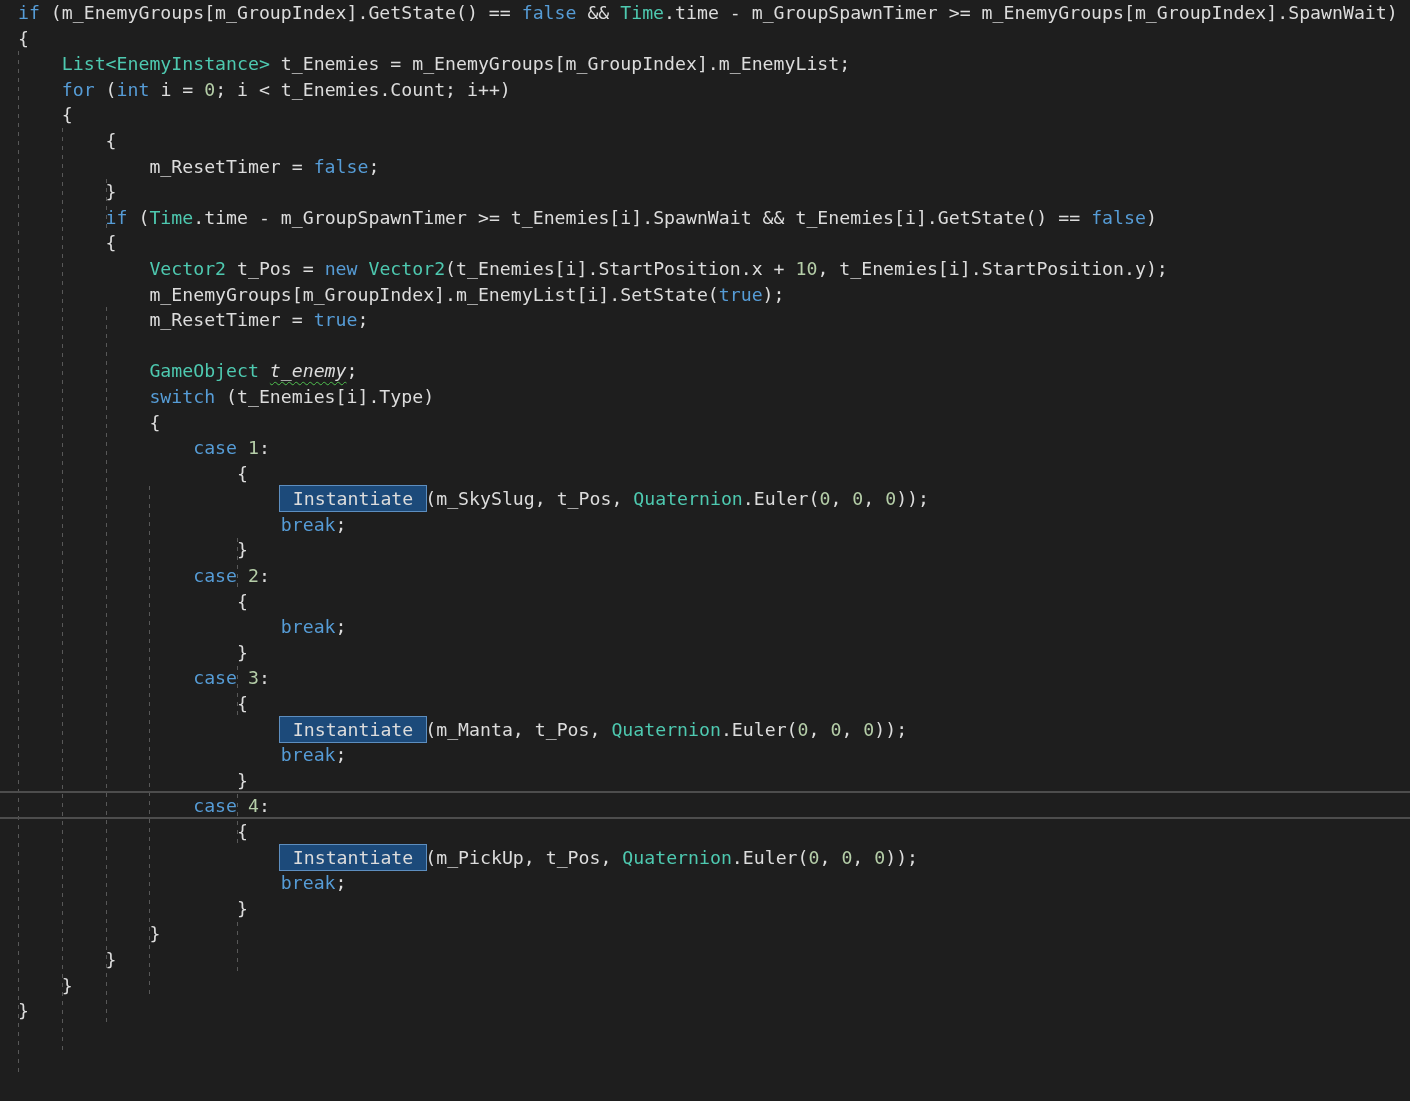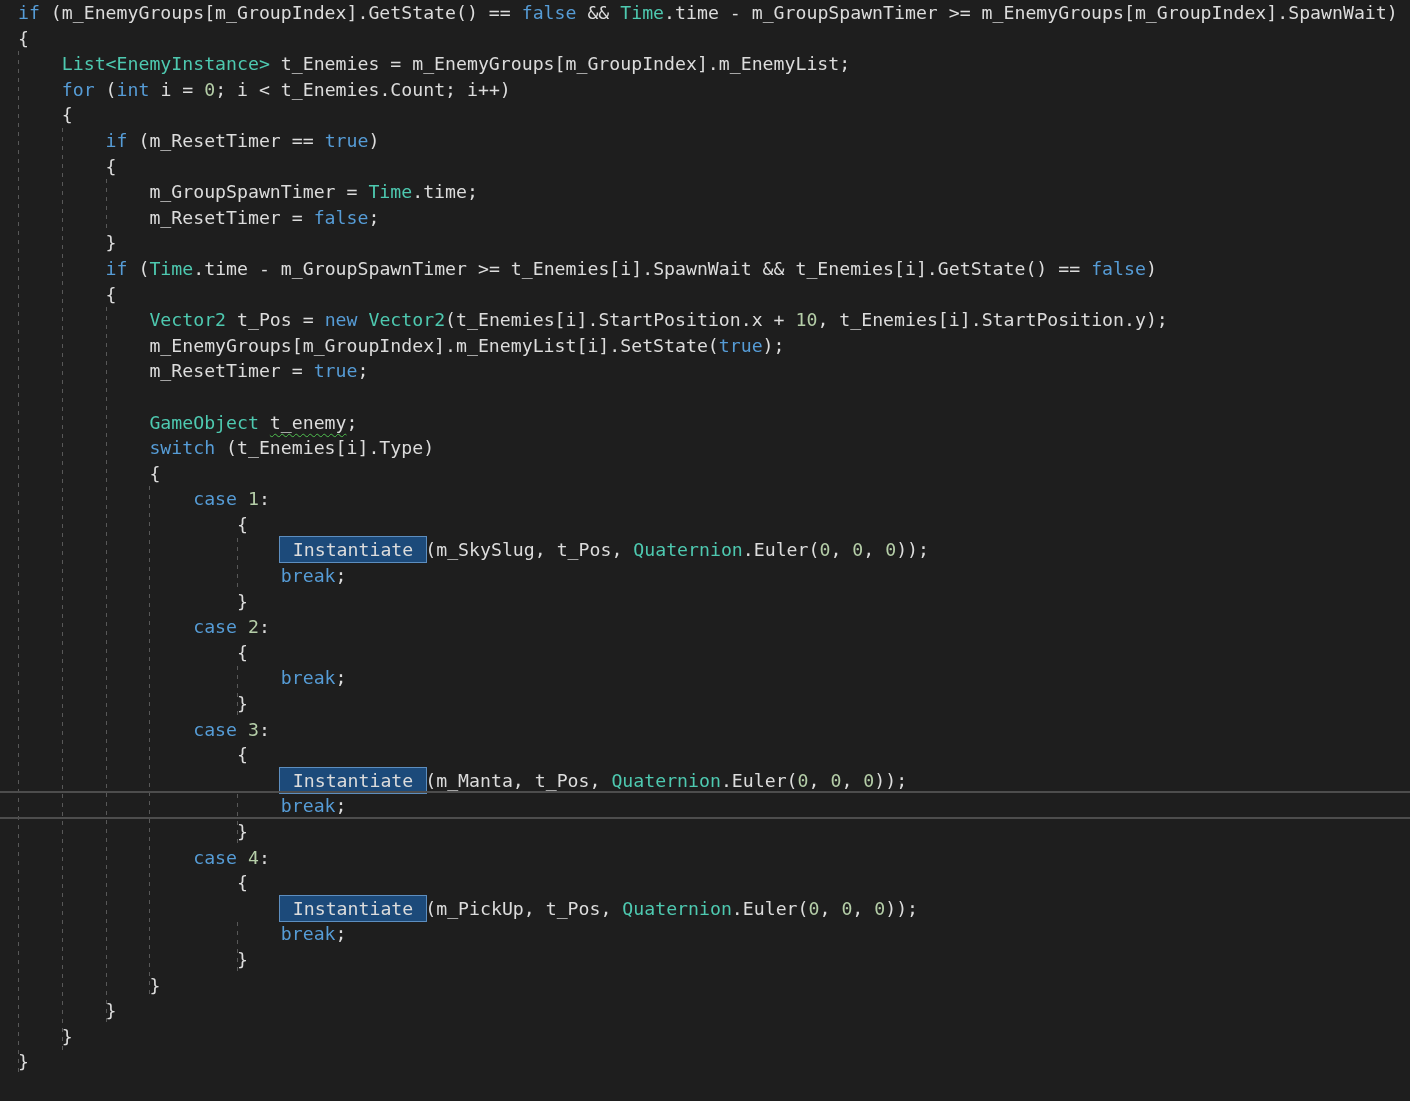--- a/index.html
+++ b/index.html
@@ -38,20 +38,21 @@
     background: var(--hlbg, #1c4a7a);
     box-shadow: 0 0 0 1px var(--hlbd, #5d8ebf);
     padding: 2px 13px;
     margin: -2px -1px;
   }
   .sq {
     color: var(--pl, #dcdcdc);
     text-decoration: underline wavy var(--sq, #4fc04f);
     text-decoration-thickness: 1px;
     text-underline-offset: 4px;
+    font-style: italic;
   }
   .guide {
     position: absolute;
     width: 1px;
     z-index: 1;
     background: repeating-linear-gradient(
       to bottom,
       var(--guide, #585858) 0 4px,
       transparent 4px 9px
     );
@@ -82,23 +83,21 @@
       <div class="guide" style="left: 236.8px; top: 537.6px; height: 51.2px;"></div>
       <div class="guide" style="left: 236.8px; top: 665.6px; height: 51.2px;"></div>
       <div class="guide" style="left: 236.8px; top: 793.6px; height: 51.2px;"></div>
       <div class="guide" style="left: 236.8px; top: 921.6px; height: 51.2px;"></div>
       <div class="current-line" style="top: 791.1px;"></div>
       <div class="line"><span class="kw">if</span><span class="pl"> (m_EnemyGroups[m_GroupIndex].GetState() == </span><span class="kw">false</span><span class="pl"> &amp;&amp; </span><span class="ty">Time</span><span class="pl">.time - m_GroupSpawnTimer &gt;= m_EnemyGroups[m_GroupIndex].SpawnWait)</span></div>
       <div class="line"><span class="pl">{</span></div>
       <div class="line"><span class="pl">    </span><span class="ty">List&lt;EnemyInstance&gt;</span><span class="pl"> t_Enemies = m_EnemyGroups[m_GroupIndex].m_EnemyList;</span></div>
       <div class="line"><span class="pl">    </span><span class="kw">for</span><span class="pl"> (</span><span class="kw">int</span><span class="pl"> i = </span><span class="nu">0</span><span class="pl">; i &lt; t_Enemies.Count; i++)</span></div>
       <div class="line"><span class="pl">    {</span></div>
-      <div class="line"><span class="pl">        </span><span class="kw">if</span><span class="pl"> (m_ResetTimer == </span><span class="kw">true</span><span class="pl">)</span></div>
       <div class="line"><span class="pl">        {</span></div>
-      <div class="line"><span class="pl">            m_GroupSpawnTimer = </span><span class="ty">Time</span><span class="pl">.time;</span></div>
       <div class="line"><span class="pl">            m_ResetTimer = </span><span class="kw">false</span><span class="pl">;</span></div>
       <div class="line"><span class="pl">        }</span></div>
       <div class="line"><span class="pl">        </span><span class="kw">if</span><span class="pl"> (</span><span class="ty">Time</span><span class="pl">.time - m_GroupSpawnTimer &gt;= t_Enemies[i].SpawnWait &amp;&amp; t_Enemies[i].GetState() == </span><span class="kw">false</span><span class="pl">)</span></div>
       <div class="line"><span class="pl">        {</span></div>
       <div class="line"><span class="pl">            </span><span class="ty">Vector2</span><span class="pl"> t_Pos = </span><span class="kw">new</span><span class="pl"> </span><span class="ty">Vector2</span><span class="pl">(t_Enemies[i].StartPosition.x + </span><span class="nu">10</span><span class="pl">, t_Enemies[i].StartPosition.y);</span></div>
       <div class="line"><span class="pl">            m_EnemyGroups[m_GroupIndex].m_EnemyList[i].SetState(</span><span class="kw">true</span><span class="pl">);</span></div>
       <div class="line"><span class="pl">            m_ResetTimer = </span><span class="kw">true</span><span class="pl">;</span></div>
       <div class="line"></div>
       <div class="line"><span class="pl">            </span><span class="ty">GameObject</span><span class="pl"> </span><span class="sq">t_enemy</span><span class="pl">;</span></div>
       <div class="line"><span class="pl">            </span><span class="kw">switch</span><span class="pl"> (t_Enemies[i].Type)</span></div>

